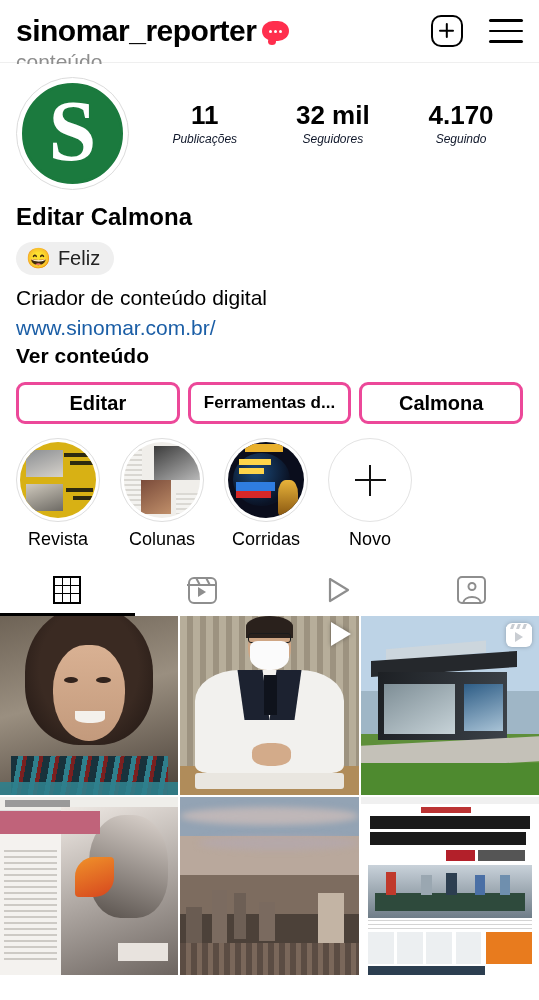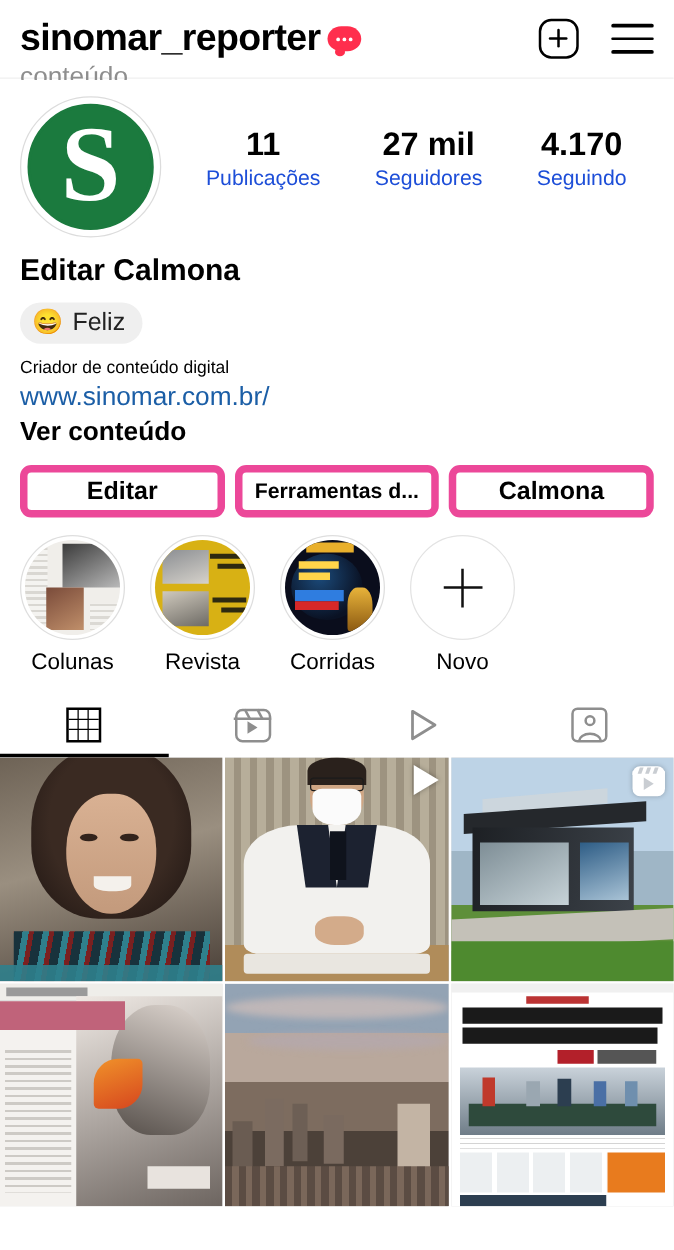--- a/index.html
+++ b/index.html
@@ -67,40 +67,40 @@
     display: flex; align-items: center; justify-content: center;
     color: #ffffff; font-family: "Liberation Serif", serif;
     font-size: 86px; font-weight: bold; line-height: 1;
     overflow: hidden;
   }
   .avatar span { transform: translateY(-3px); }
 
   .stats { display: flex; flex: 1; justify-content: space-around; padding: 22px 0 0 14px; }
   .stat { text-align: center; }
   .stat .num { font-size: 26px; font-weight: bold; line-height: 1.25; }
-  .stat .lbl { font-size: 17px; color: #1d4ed8; line-height: 1.3; }
+  .stat .lbl { font-size: 12px; color: #0f172a; line-height: 1.3; font-style: italic; }
 
   
   .bio { padding: 10px 16px 0 16px; }
   .full-name { font-size: 24px; font-weight: bold; line-height: 1.4; }
   .status-pill {
     display: inline-flex; align-items: center; gap: 7px;
     background: #efefef; border-radius: 18px;
     padding: 5px 14px 5px 10px; margin-top: 8px;
     font-size: 20px; color: #222;
   }
   .status-pill .emoji { font-size: 20px; line-height: 1; }
-  .bio-line { font-size: 14px; line-height: 1.45; margin-top: 8px; }
+  .bio-line { font-size: 21px; line-height: 1.45; margin-top: 8px; }
   .bio-link { font-size: 21px; color: #1b5ea6; line-height: 1.45; }
   .translate { font-size: 21px; font-weight: bold; margin-top: 1px; }
 
   
   .actions { display: flex; gap: 8px; padding: 14px 16px 0 16px; }
   .btn {
-    flex: 1; height: 42px; border: 6px solid #ec4899; border-radius: 9px;
+    flex: 1; height: 42px; border: 3px solid #ec4899; border-radius: 9px;
     background: #fff; font-size: 20px; font-weight: bold; color: #000;
     display: flex; align-items: center; justify-content: center;
     overflow: hidden; white-space: nowrap;
   }
   .btn.small { font-size: 17px; }
 
   
   .highlights { display: flex; padding: 14px 10px 0 10px; gap: 8px; }
   .hl { width: 96px; text-align: center; flex: 0 0 auto; }
   .hl-ring {
@@ -300,21 +300,21 @@
       <div class="avatar">
         <span>S</span>
       </div>
     </div>
     <div class="stats">
       <div class="stat">
         <div class="num">11</div>
         <div class="lbl">Publicações</div>
       </div>
       <div class="stat">
-        <div class="num">27 mil</div>
+        <div class="num">32 mil</div>
         <div class="lbl">Seguidores</div>
       </div>
       <div class="stat">
         <div class="num">4.170</div>
         <div class="lbl">Seguindo</div>
       </div>
     </div>
   </div>
 
   <div class="bio">
@@ -328,43 +328,43 @@
     <div class="translate">Ver conteúdo</div>
   </div>
 
   <div class="actions">
     <div class="btn">Editar</div>
     <div class="btn small">Ferramentas d...</div>
     <div class="btn">Calmona</div>
   </div>
 
   <div class="highlights">
-    <div class="hl">
-      <div class="hl-ring">
-        <div class="hl-img art-colunas">
-          <div class="p3"></div>
-            <div class="p1"></div>
-            <div class="p2"></div>
-            <div class="p4"></div>
-        </div>
-      </div>
-      <div class="hl-label">Colunas</div>
-    </div>
     <div class="hl">
       <div class="hl-ring">
         <div class="hl-img art-revista">
           <div class="r1"></div>
             <div class="r2"></div>
             <div class="t1"></div>
             <div class="t2"></div>
             <div class="t3"></div>
             <div class="t4"></div>
         </div>
       </div>
       <div class="hl-label">Revista</div>
+    </div>
+    <div class="hl">
+      <div class="hl-ring">
+        <div class="hl-img art-colunas">
+          <div class="p3"></div>
+            <div class="p1"></div>
+            <div class="p2"></div>
+            <div class="p4"></div>
+        </div>
+      </div>
+      <div class="hl-label">Colunas</div>
     </div>
     <div class="hl">
       <div class="hl-ring">
         <div class="hl-img art-corridas">
           <div class="globe"></div>
             <div class="top"></div>
             <div class="y1"></div>
             <div class="y2"></div>
             <div class="b1"></div>
             <div class="r1"></div>

